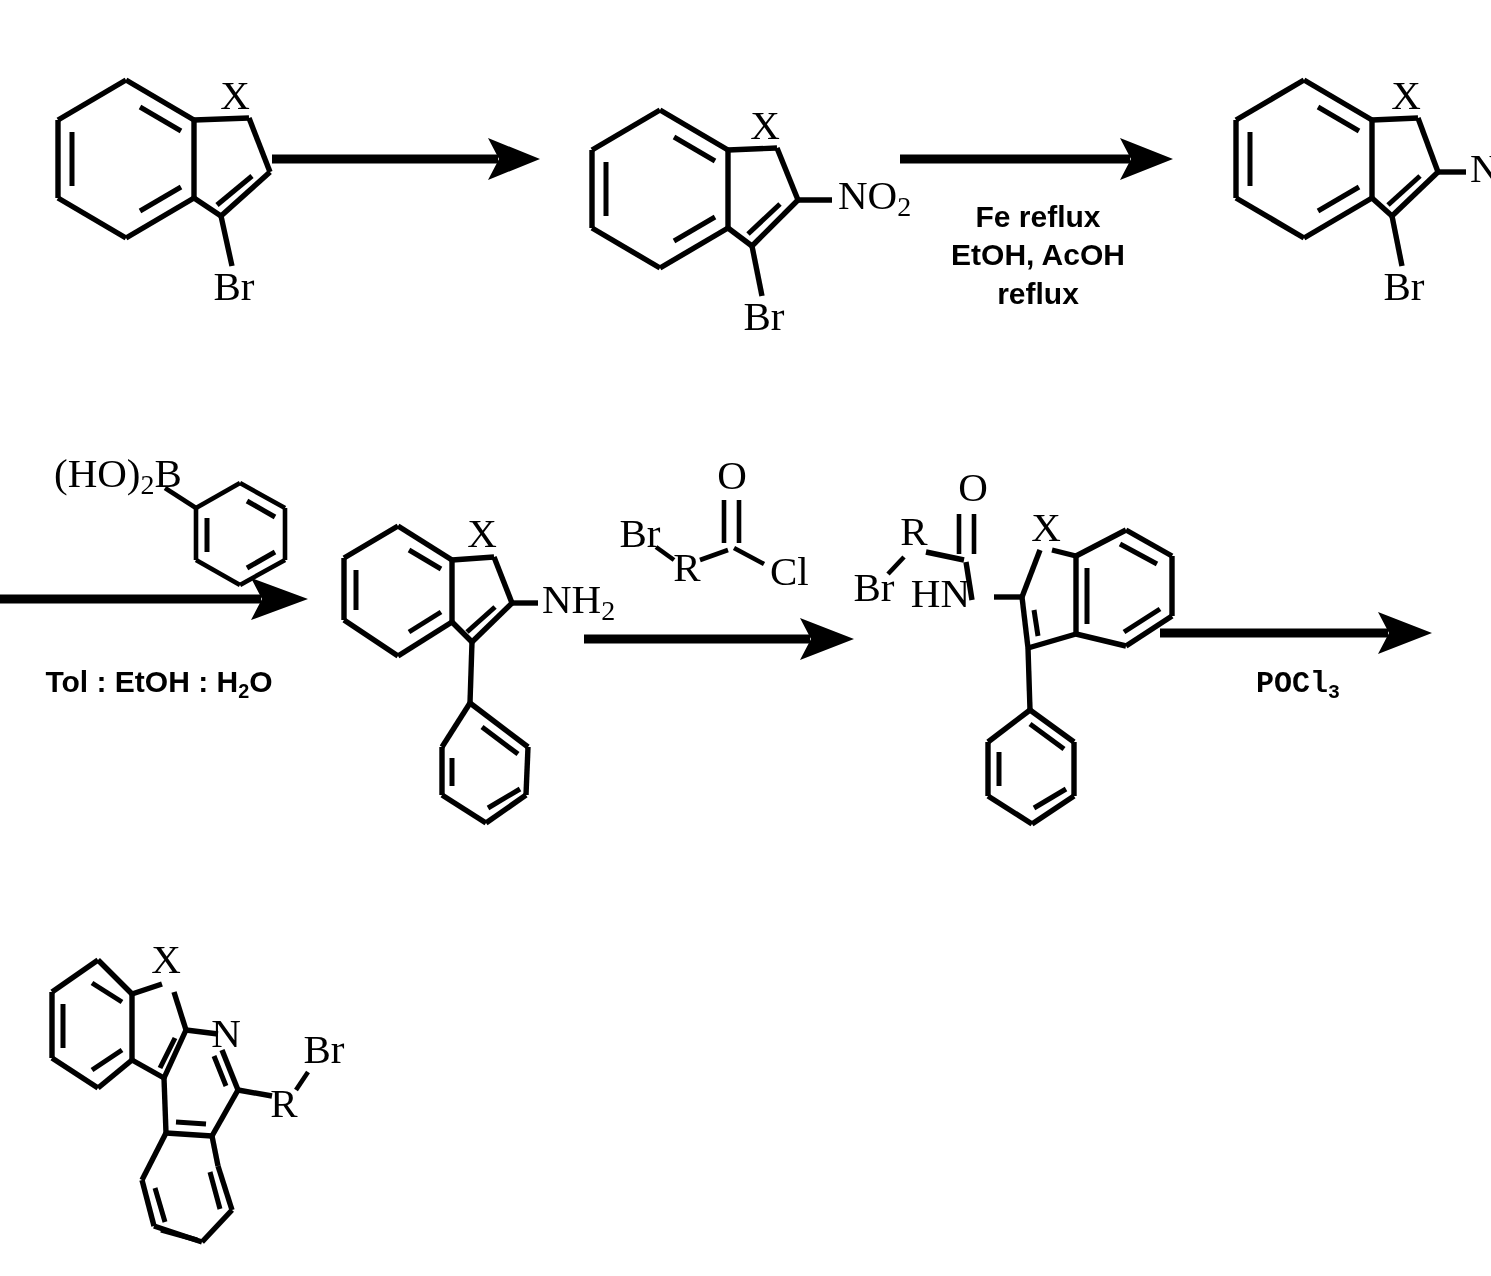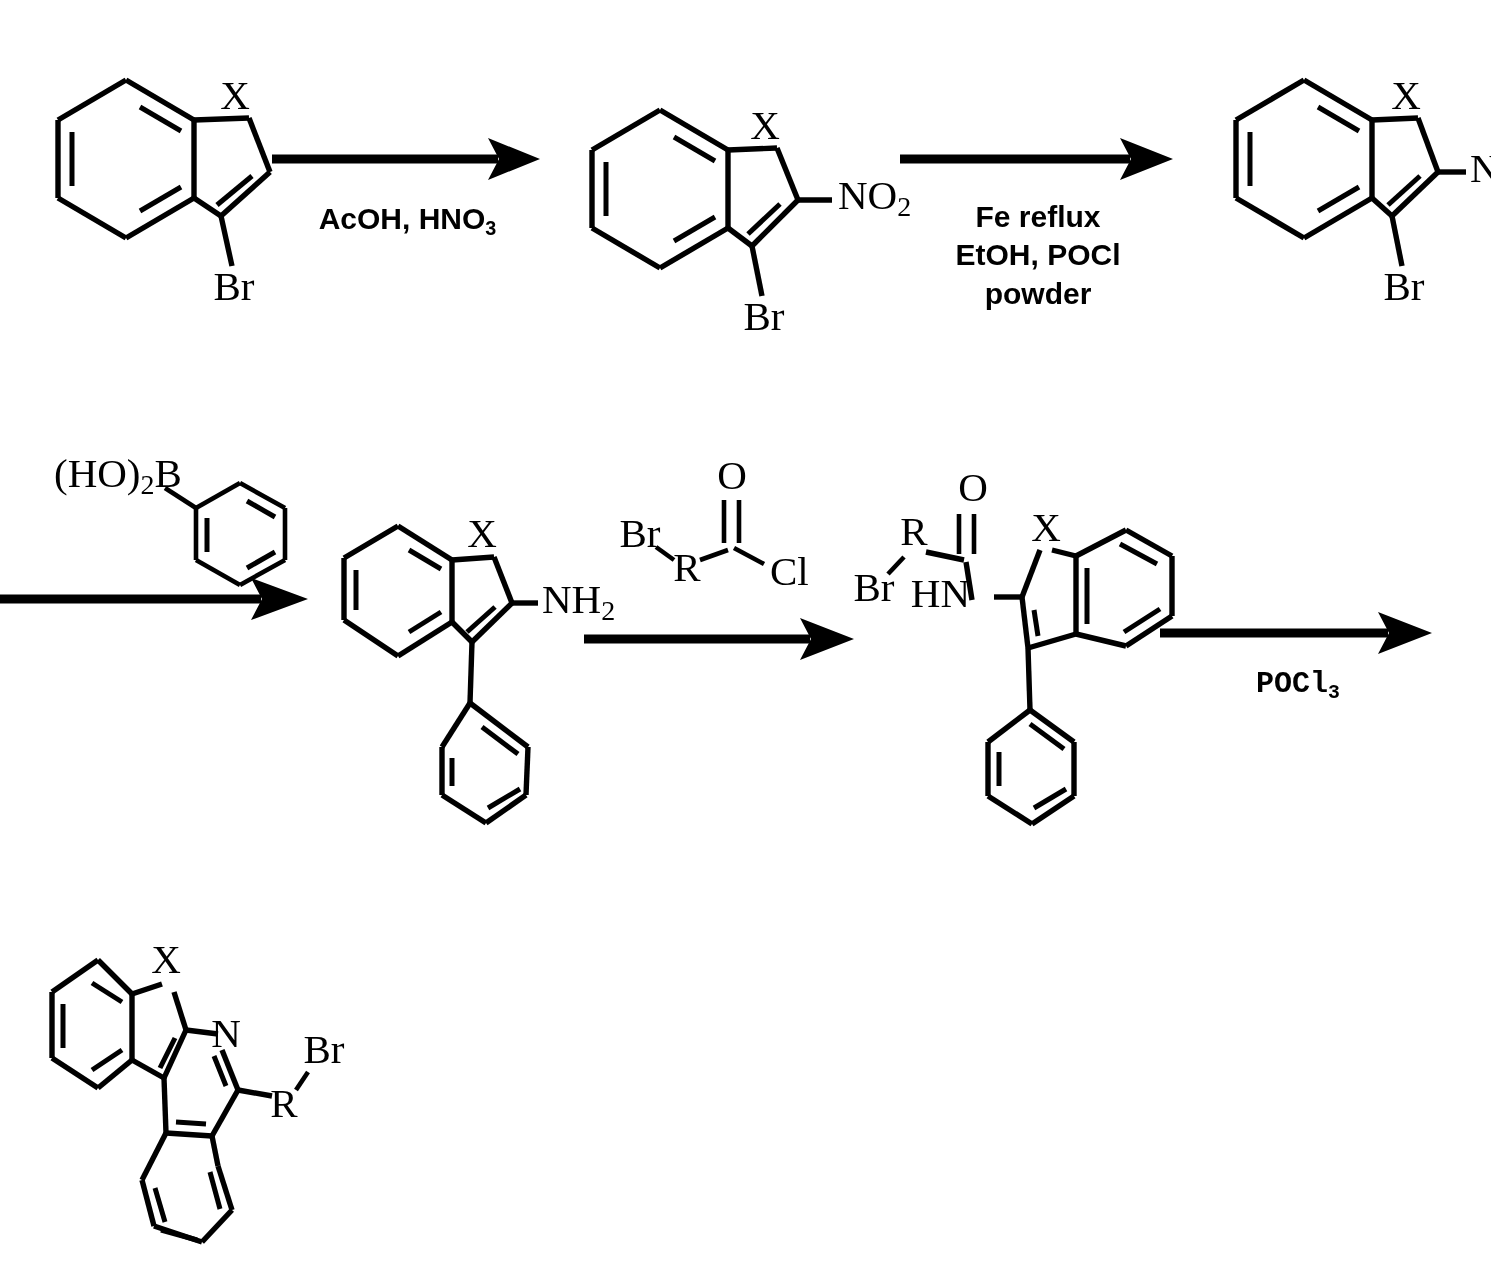--- a/index.html
+++ b/index.html
@@ -106,23 +106,20 @@
       <text class="atom" x="198" y="233" text-anchor="middle">Br</text>
     </svg>
   </div>
 
   <div class="node" style="left:270px; top:138px;">
     <svg width="275" height="46" viewBox="0 0 275 46">
       <path class="arrow-shaft" d="M 2 21 L 228 21"></path>
       <polygon class="arrow-head" points="218,0 270,21 218,42 229,21"></polygon>
     </svg>
   </div>
-  <div class="node reagent-text" style="left:270px; top:200px; width:275px;">
-      <div>AcOH, HNO<sub>3</sub></div>
-    </div>
 
   <div class="node" style="left:570px; top:88px;">
     <svg width="300" height="250" viewBox="0 0 300 250">
       <path class="bond" d="M 22 62 L 22 140"></path>
       <path class="bond" d="M 22 140 L 90 180"></path>
       <path class="bond" d="M 90 180 L 158 140"></path>
       <path class="bond" d="M 158 140 L 158 62"></path>
       <path class="bond" d="M 158 62 L 90 22"></path>
       <path class="bond" d="M 90 22 L 22 62"></path>
       <path class="bond-inner" d="M 36 74 L 36 128"></path>
@@ -144,22 +141,22 @@
   </div>
 
   <div class="node" style="left:898px; top:138px;">
     <svg width="280" height="46" viewBox="0 0 280 46">
       <path class="arrow-shaft" d="M 2 21 L 232 21"></path>
       <polygon class="arrow-head" points="222,0 275,21 222,42 233,21"></polygon>
     </svg>
   </div>
   <div class="node reagent-text" style="left:898px; top:198px; width:280px;">
       <div>Fe reflux</div>
-      <div>EtOH, POCl</div>
-      <div>powder</div>
+      <div>EtOH, AcOH</div>
+      <div>reflux</div>
     </div>
 
   <div class="node" style="left:1214px; top:58px;">
     <svg width="278" height="250" viewBox="0 0 278 250">
       <path class="bond" d="M 22 62 L 22 140"></path>
       <path class="bond" d="M 22 140 L 90 180"></path>
       <path class="bond" d="M 90 180 L 158 140"></path>
       <path class="bond" d="M 158 140 L 158 62"></path>
       <path class="bond" d="M 158 62 L 90 22"></path>
       <path class="bond" d="M 90 22 L 22 62"></path>
@@ -197,20 +194,21 @@
     </svg>
   </div>
 
   <div class="node" style="left:-4px; top:578px;">
     <svg width="320" height="46" viewBox="0 0 320 46">
       <path class="arrow-shaft" d="M 2 21 L 265 21"></path>
       <polygon class="arrow-head" points="255,0 312,21 255,42 266,21"></polygon>
     </svg>
   </div>
   <div class="node reagent-text" style="left:14px; top:663px; width:290px;">
+      <div>Tol : EtOH : H<sub>2</sub>O</div>
     </div>
 
   <div class="node" style="left:324px; top:490px;">
     <svg width="260" height="350" viewBox="0 0 260 350">
 
       <path class="bond" d="M 20 68 L 20 130"></path>
       <path class="bond" d="M 20 130 L 74 166"></path>
       <path class="bond" d="M 74 166 L 128 132"></path>
       <path class="bond" d="M 128 132 L 128 70"></path>
       <path class="bond" d="M 128 70 L 74 36"></path>

